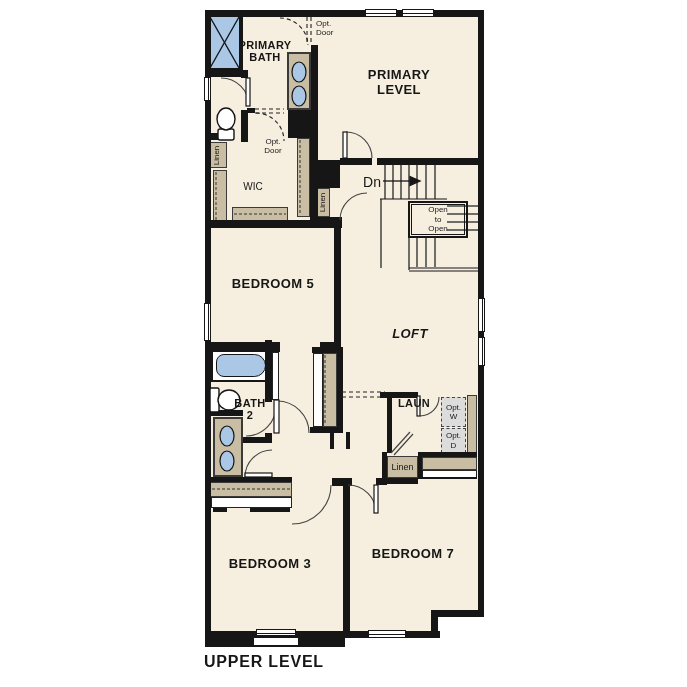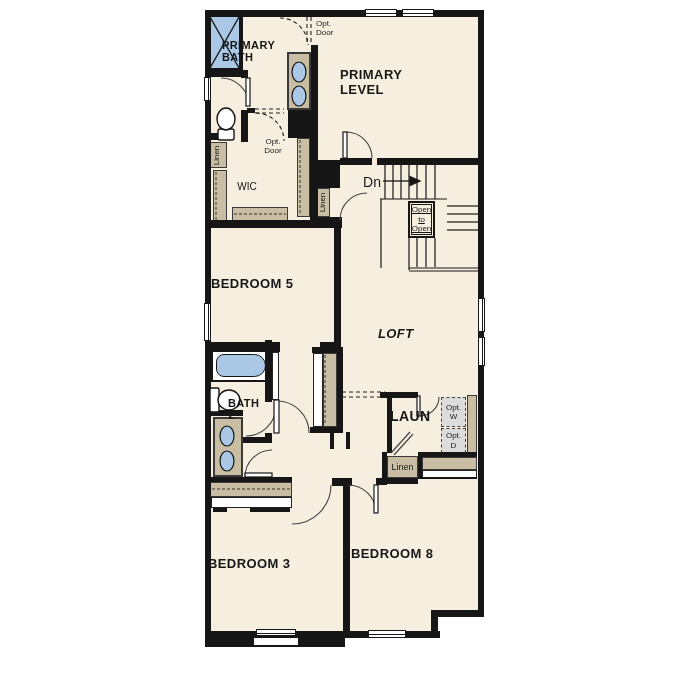--- a/index.html
+++ b/index.html
@@ -5,21 +5,21 @@
   html,body{margin:0;padding:0;background:#ffffff;}
   #stage{position:relative;width:687px;height:687px;background:#ffffff;overflow:hidden;
          font-family:"Liberation Sans",sans-serif;color:#161616;}
   .abs{position:absolute;box-sizing:border-box;}
   .floor{background:#f6efe0;}
   .wall{background:#161616;}
   .tan{background:#c9bda3;border:1px solid #3a3a3a;}
   .whitebox{background:#ffffff;border:1px solid #222;}
   .graybox{background:#dcdcdc;border:1px dashed #444;font-size:8px;line-height:9.5px;
            text-align:center;display:flex;align-items:center;justify-content:center;flex-direction:column;}
-  .lbl{position:absolute;font-weight:bold;letter-spacing:.4px;text-align:left;white-space:nowrap;}
+  .lbl{position:absolute;font-weight:bold;letter-spacing:.4px;text-align:center;white-space:nowrap;}
   .lbl-sm{position:absolute;font-weight:normal;text-align:center;}
   .room{font-size:13px;line-height:15px;}
   .vwrap{display:flex;align-items:center;justify-content:center;overflow:visible;}
   .vtext{transform:rotate(-90deg);font-size:8px;white-space:nowrap;}
   svg{position:absolute;left:0;top:0;pointer-events:none;}
   .otb{background:#f6efe0;border:2px solid #161616;padding:1px;}
   .otb-inner{border:1px solid #161616;width:100%;height:100%;box-sizing:border-box;
              display:flex;flex-direction:column;align-items:center;justify-content:center;
              font-size:8px;line-height:9.5px;text-align:center;}
 </style>
@@ -131,21 +131,21 @@
       <div class="abs" style="left: 368px; top: 630px; width: 38px; height: 8px; background: rgb(255, 255, 255); border: 1px solid rgb(22, 22, 22);">
         <div style="position: absolute; background: rgb(22, 22, 22); left: 0px; right: 0px; top: 50%; height: 1px;"></div>
       </div>
       <div class="abs" style="left: 256px; top: 629px; width: 40px; height: 7px; background: rgb(255, 255, 255); border: 1px solid rgb(22, 22, 22);">
         <div style="position: absolute; background: rgb(22, 22, 22); left: 0px; right: 0px; top: 50%; height: 1px;"></div>
       </div>
     </div>
 
   <div class="abs whitebox" style="left:272px;top:352px;width:7px;height:48px;"></div>
 
-  <div class="abs otb" style="left:408px;top:201px;width:27px;height:37px;text-decoration:underline;">
+  <div class="abs otb" style="left:408px;top:201px;width:60px;height:37px;">
     <div class="otb-inner">
       <span>Open</span>
       <span>to</span>
       <span>Open</span>
     </div>
   </div>
 
   <svg width="687" height="687">
 
     <g stroke="#161616" stroke-width="1.4">
@@ -256,21 +256,21 @@
 
   <div class="abs vwrap" style="left:207px;top:142px;width:20px;height:26px;">
     <span class="vtext">Linen</span>
   </div>
 
   <div class="lbl-sm" style="left:250px;top:137px;width:46px;font-size:8px;line-height:9px;">
     <div>Opt.</div>
     <div>Door</div>
   </div>
 
-  <div class="lbl-sm" style="left:227px;top:181px;width:40px;font-size:10px;">
+  <div class="lbl-sm" style="left:233px;top:181px;width:40px;font-size:10px;">
     <span>WIC</span>
   </div>
 
   <div class="lbl-sm" style="left:363px;top:174px;width:18px;font-size:14px;">
     <span>Dn</span>
   </div>
 
   <div class="abs vwrap" style="left:315px;top:188px;width:15px;height:29px;">
     <span class="vtext">Linen</span>
   </div>
@@ -281,30 +281,33 @@
 
   <div class="lbl room" style="left:378px;top:326px;width:64px;font-style:italic;">
     <span>LOFT</span>
   </div>
 
   <div class="lbl" style="left:228px;top:397px;width:44px;font-size:11px;line-height:12px;">
     <div>BATH</div>
     <div>2</div>
   </div>
 
-  <div class="lbl" style="left:390px;top:408px;width:48px;font-size:14px;">
+  <div class="lbl" style="left:390px;top:397px;width:48px;font-size:11px;">
     <span>LAUN</span>
   </div>
 
   <div class="lbl-sm" style="left:387px;top:462px;width:31px;font-size:9px;">
     <span>Linen</span>
   </div>
 
   <div class="lbl room" style="left:208px;top:556px;width:124px;">
     <span>BEDROOM 3</span>
   </div>
 
   <div class="lbl room" style="left:351px;top:546px;width:124px;">
-    <span>BEDROOM 8</span>
-  </div>
-
+    <span>BEDROOM 7</span>
+  </div>
+
+  <div class="lbl" style="left:204px;top:653px;width:160px;font-size:16px;letter-spacing:.8px;text-align:left;">
+    <span>UPPER LEVEL</span>
+  </div>
 
 </div>
 
 </body></html>

